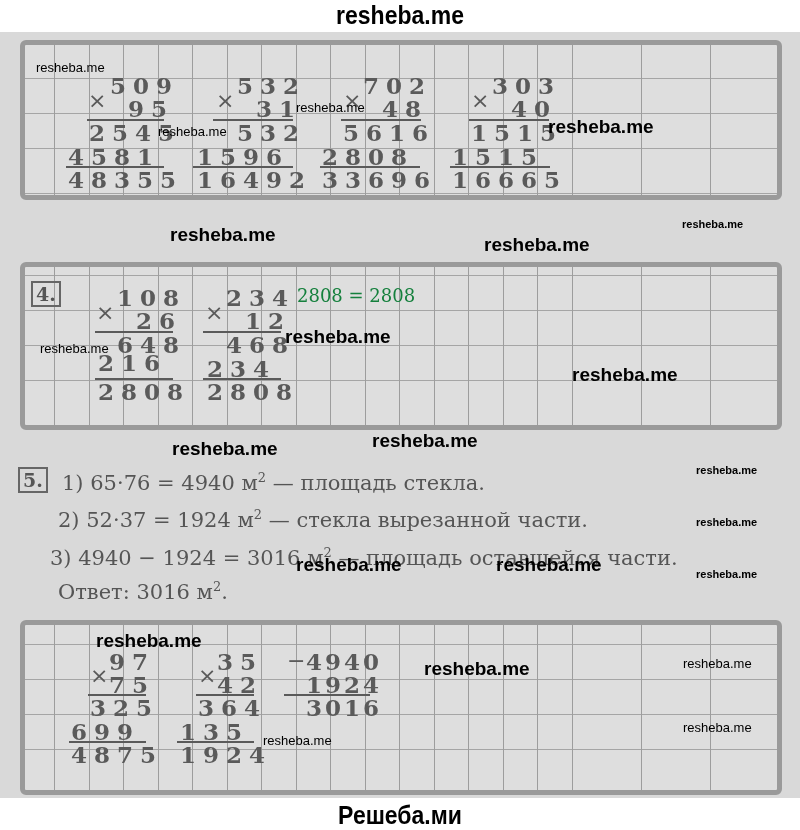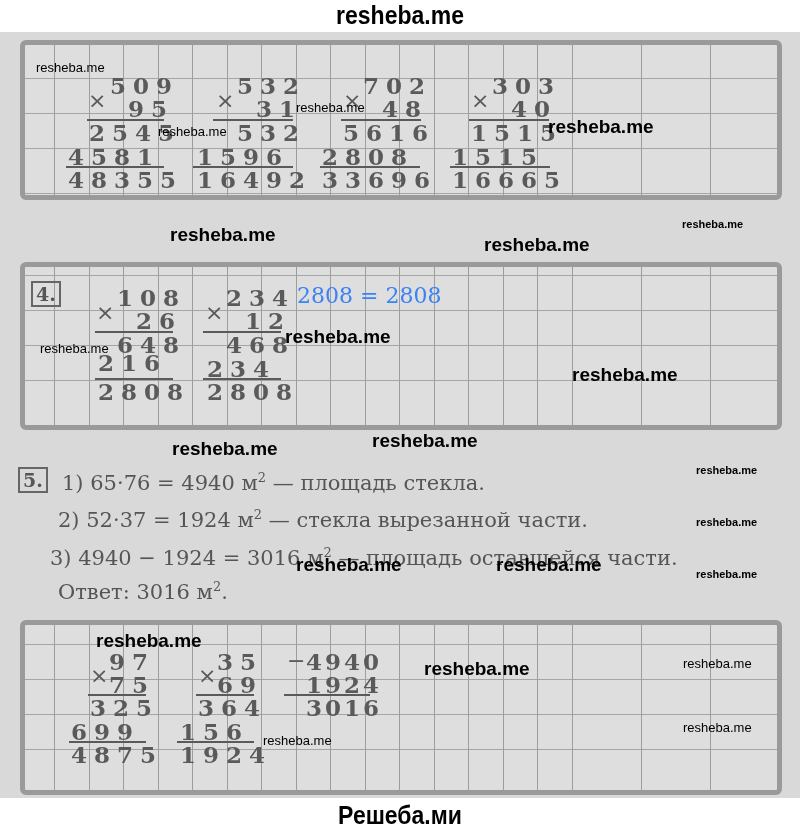--- a/index.html
+++ b/index.html
@@ -92,21 +92,21 @@
 <div>
   <span class="x" style="left:205px;top:302px">×</span>
   <span class="n" style="left:226px;top:286px">234</span>
   <span class="n" style="left:245px;top:309px">12</span>
   <div class="ln" style="left:203px;top:331px;width:78px"></div>
   <span class="n" style="left:226px;top:333px">468</span>
   <span class="n" style="left:207px;top:357px">234</span>
   <div class="ln" style="left:203px;top:378px;width:78px"></div>
   <span class="n" style="left:207px;top:380px">2808</span>
 </div>
-<span class="txt" style="left:297px;top:284px;font-size:22px;color:#3b82f6">2808 = 2808</span>
+<span class="txt" style="left:297px;top:284px;font-size:18px;color:#15803d">2808 = 2808</span>
 
 <div>
   <span class="num" style="position:absolute;left:18px;top:467px">5.</span>
   <div class="txt" style="left:62px;top:466px"><span>1) 65·76 = 4940 м</span><sup>2</sup><span> — площадь стекла.</span></div>
   <div class="txt" style="left:58px;top:503px"><span>2) 52·37 = 1924 м</span><sup>2</sup><span> — стекла вырезанной части.</span></div>
   <div class="txt" style="left:50px;top:541px"><span>3) 4940 − 1924 = 3016 м</span><sup>2</sup><span> — площадь оставшейся части.</span></div>
   <div class="txt" style="left:58px;top:575px"><span>Ответ: 3016 м</span><sup>2</sup><span>.</span></div>
 </div>
 
 <div class="box box3"></div>
@@ -116,24 +116,24 @@
   <span class="n" style="left:109px;top:673px">75</span>
   <div class="ln" style="left:88px;top:694px;width:58px"></div>
   <span class="n" style="left:90px;top:696px">325</span>
   <span class="n" style="left:71px;top:720px">699</span>
   <div class="ln" style="left:69px;top:741px;width:77px"></div>
   <span class="n" style="left:71px;top:743px">4875</span>
 </div>
 <div>
   <span class="x" style="left:198px;top:665px">×</span>
   <span class="n" style="left:217px;top:650px">35</span>
-  <span class="n" style="left:217px;top:673px">69</span>
+  <span class="n" style="left:217px;top:673px">42</span>
   <div class="ln" style="left:196px;top:694px;width:58px"></div>
   <span class="n" style="left:198px;top:696px">364</span>
-  <span class="n" style="left:180px;top:720px">156</span>
+  <span class="n" style="left:180px;top:720px">135</span>
   <div class="ln" style="left:177px;top:741px;width:77px"></div>
   <span class="n" style="left:180px;top:743px">1924</span>
 </div>
 <div>
   <span class="x" style="left:287px;top:650px">−</span>
   <span class="n" style="left:306px;top:650px;letter-spacing:3px">4940</span>
   <span class="n" style="left:306px;top:673px;letter-spacing:3px">1924</span>
   <div class="ln" style="left:284px;top:694px;width:86px"></div>
   <span class="n" style="left:306px;top:696px;letter-spacing:3px">3016</span>
 </div>

